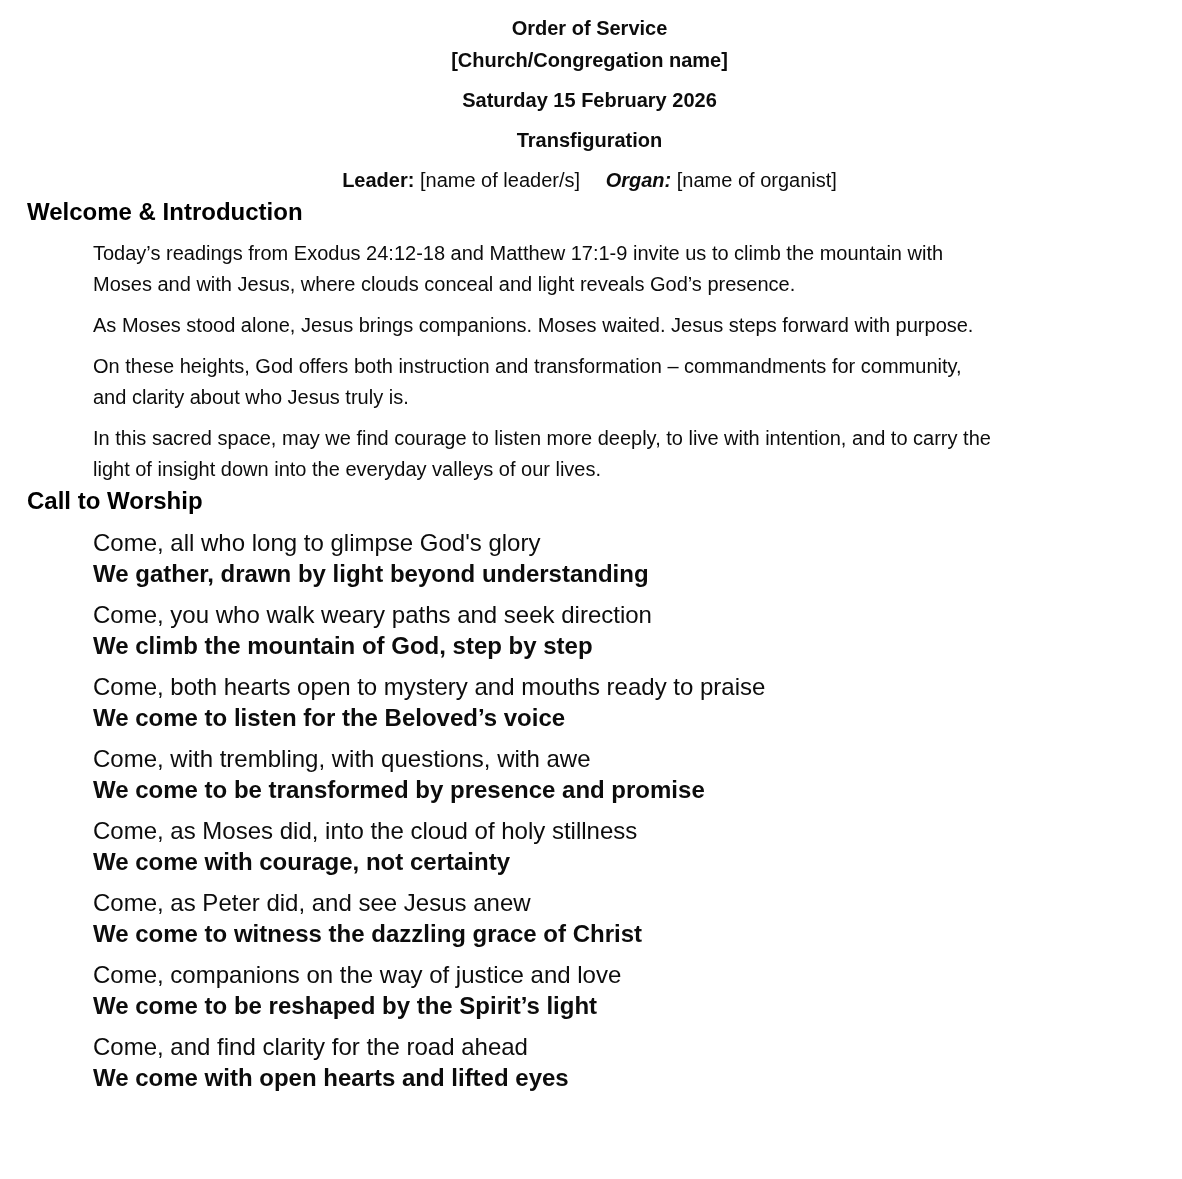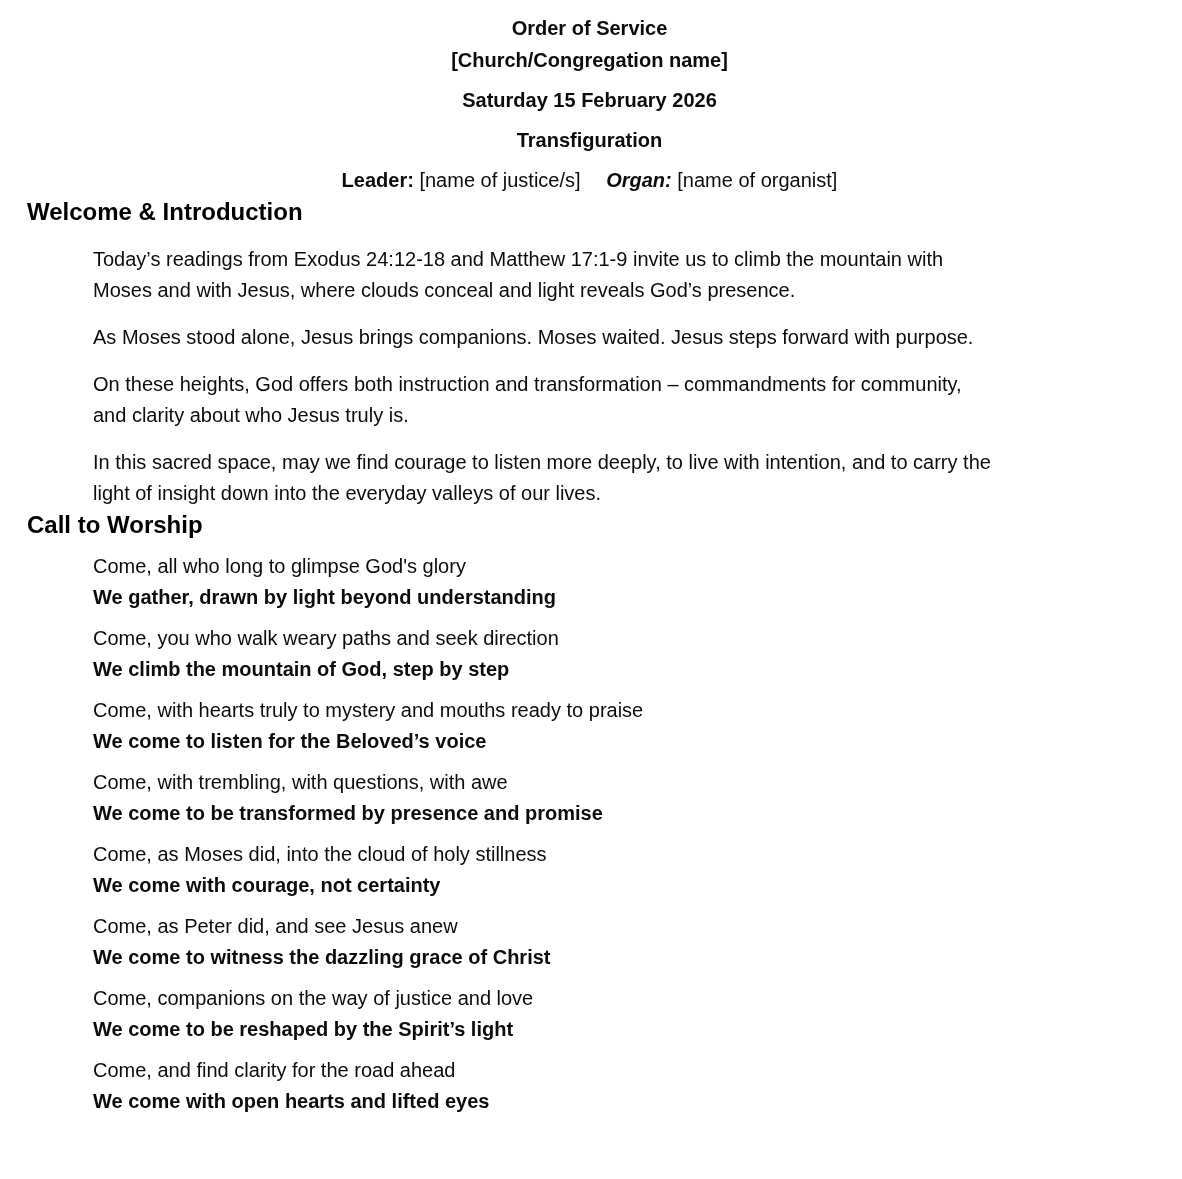--- a/index.html
+++ b/index.html
@@ -38,49 +38,49 @@
     font-size: 24px;
     font-weight: 700;
     line-height: 32px;
     margin: 0;
     color: #000;
   }
   .welcome-heading { margin-top: 38px; }
   .ctw-heading { margin-top: 44px; }
 
   p.para {
-    margin: 16px 0 0 66px;
+    margin: 10px 0 0 66px;
     font-size: 20px;
     line-height: 31px;
     white-space: pre-line;
     max-width: 1088px;
   }
 
   .pairs { margin-top: 7px; }
   .pair {
     margin: 10px 0 0 66px;
-    font-size: 20px;
+    font-size: 24px;
     line-height: 31px;
   }
   .pair .call { font-weight: 400; }
   .pair .response { font-weight: 700; }
 </style>
 </head>
 <body>
 
 <div class="page">
 
   <header class="doc-header">
     <div>Order of Service</div>
     <div>[Church/Congregation name]</div>
     <div class="h-gap">Saturday 15 February 2026</div>
     <div class="h-gap">Transfiguration</div>
     <div class="h-gap leader-line">
       <span>Leader:</span>
-      <span class="reg">[name of justice/s]</span>
+      <span class="reg">[name of leader/s]</span>
       <span class="organ-label">Organ:</span>
       <span class="reg">[name of organist]</span>
     </div>
   </header>
 
   <section>
     <h2 class="section-heading welcome-heading">Welcome &amp; Introduction</h2>
     <p class="para">Today’s readings from Exodus 24:12-18 and Matthew 17:1-9 invite us to climb the mountain with
 Moses and with Jesus, where clouds conceal and light reveals God’s presence.</p>
     <p class="para">As Moses stood alone, Jesus brings companions. Moses waited. Jesus steps forward with purpose.</p>
@@ -95,21 +95,21 @@
     <div class="pairs">
       <div class="pair">
         <div class="call">Come, all who long to glimpse God's glory</div>
         <div class="response">We gather, drawn by light beyond understanding</div>
       </div>
       <div class="pair">
         <div class="call">Come, you who walk weary paths and seek direction</div>
         <div class="response">We climb the mountain of God, step by step</div>
       </div>
       <div class="pair">
-        <div class="call">Come, with hearts truly to mystery and mouths ready to praise</div>
+        <div class="call">Come, both hearts open to mystery and mouths ready to praise</div>
         <div class="response">We come to listen for the Beloved’s voice</div>
       </div>
       <div class="pair">
         <div class="call">Come, with trembling, with questions, with awe</div>
         <div class="response">We come to be transformed by presence and promise</div>
       </div>
       <div class="pair">
         <div class="call">Come, as Moses did, into the cloud of holy stillness</div>
         <div class="response">We come with courage, not certainty</div>
       </div>

